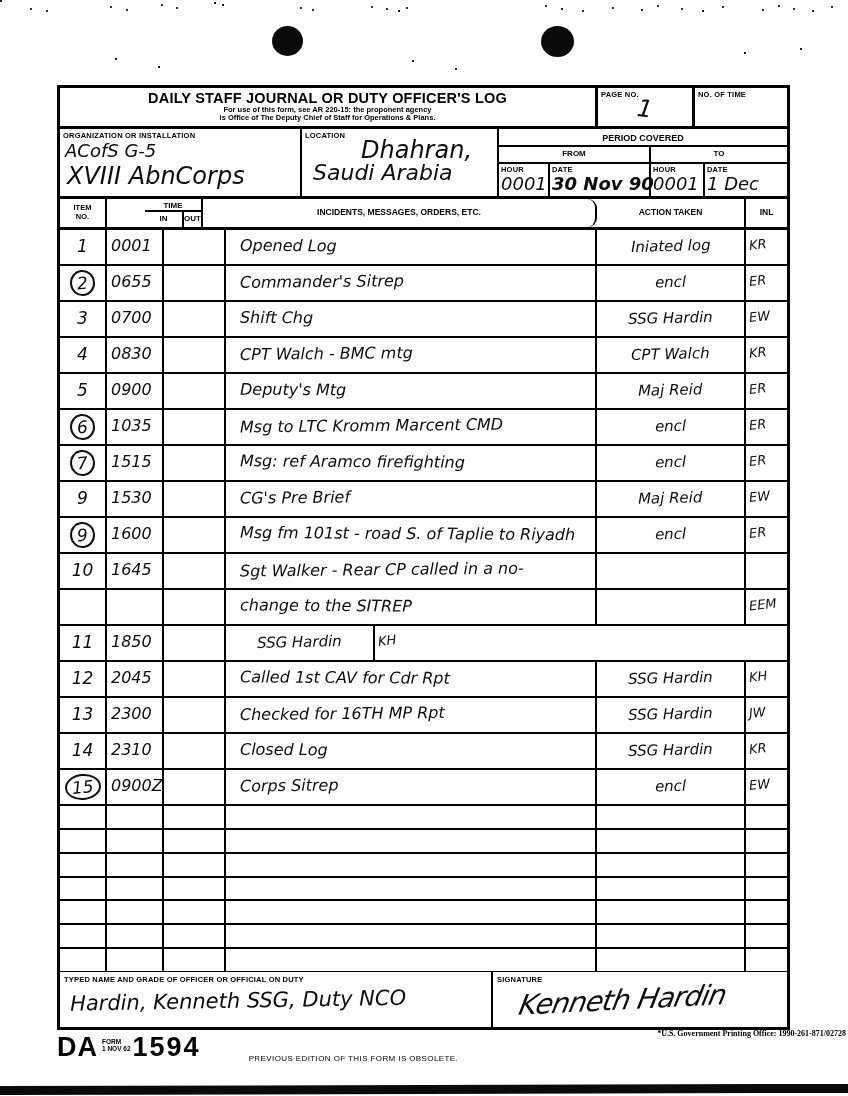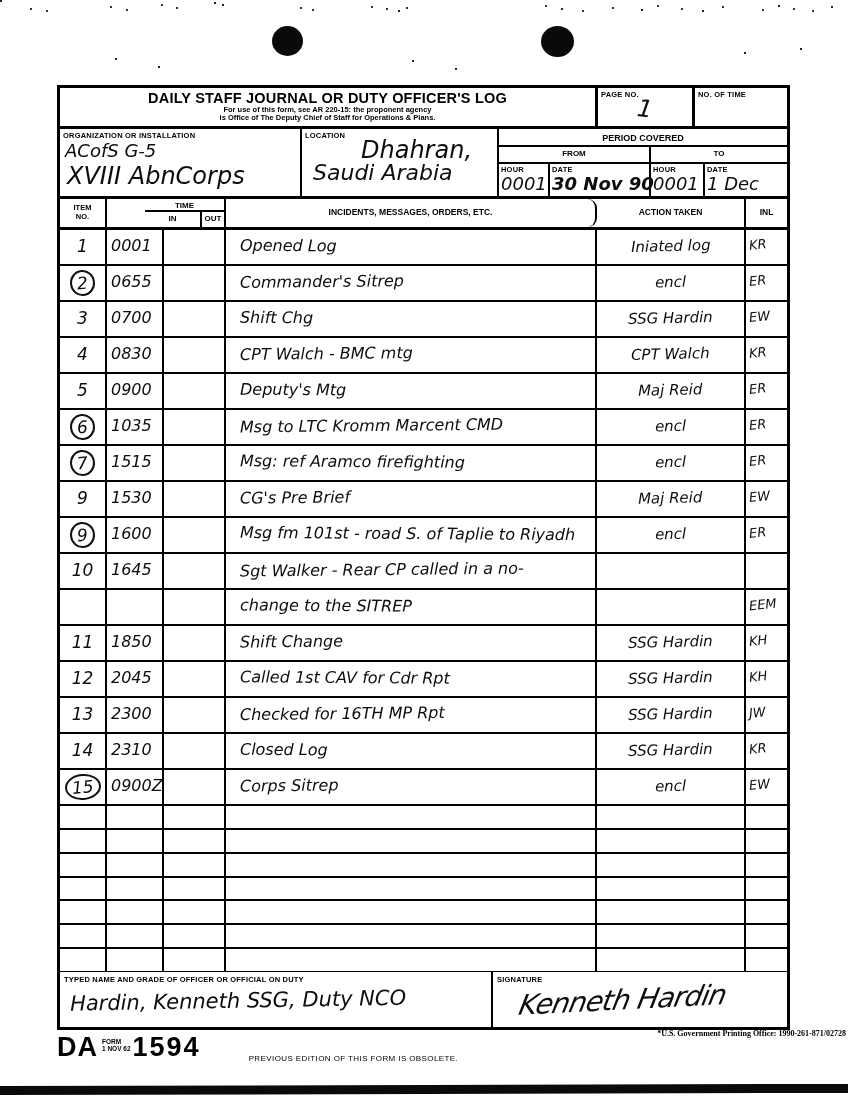--- a/index.html
+++ b/index.html
@@ -58,21 +58,21 @@
   .hd-hour1{width:51px;}
   .hd-date1{width:101px;}
   .hd-hour2{width:54px;}
   .hd-date2{flex:1;}
   .hd-val{font-size:18px;line-height:20px;margin-top:0;}
   .hd-val.bold30{font-weight:bold;}
   
   .thead{display:flex;height:28px;border-bottom:3px solid #000;flex:none;font-weight:bold;}
   .th{border-right:2px solid #000;box-sizing:border-box;text-align:center;}
   .th-item{width:47px;font-size:7.5px;line-height:9px;padding-top:4px;}
-  .th-time{width:119px;display:flex;flex-direction:column;border-right:2px solid #000;box-sizing:border-box;padding-left:38px;}
+  .th-time{width:96px;display:flex;flex-direction:column;border-right:2px solid #000;box-sizing:border-box;padding-left:38px;}
   .th-time-top{height:13px;border-bottom:2px solid #000;font-size:8px;padding-top:2px;box-sizing:border-box;text-align:center;}
   .th-time-bot{flex:1;display:flex;}
   .th-in{width:57px;border-right:2px solid #000;font-size:8px;padding-top:2px;box-sizing:border-box;text-align:center;}
   .th-out{flex:1;font-size:8px;padding-top:2px;text-align:center;}
   .th-inc{flex:1;font-size:8.5px;padding-top:8px;border-radius:9px;}
   .th-act{width:149px;font-size:8.5px;padding-top:8px;}
   .th-inl{width:41px;border-right:none;font-size:8.5px;padding-top:8px;}
   
   .tbody{flex:1;display:flex;flex-direction:column;}
   .trow{display:flex;height:34px;border-bottom:2px solid #000;flex:none;}
@@ -422,23 +422,20 @@
   <div class="trow">
     <div class="c c-item">
       <span class="hw itemnum">11</span>
     </div>
     <div class="c c-in">
       <span class="hw hw-in">1850</span>
     </div>
     <div class="c c-out">
       <span class="hw hw-in"></span>
     </div>
-    <div class="c c-inc">
-      <span class="hw hw-inc">Shift Change</span>
-    </div>
     <div class="c c-act">
       <span class="hw hw-act">SSG Hardin</span>
     </div>
     <div class="c c-inl">
       <span class="hw hw-inl">KH</span>
     </div>
   </div>
 
   <div class="trow">
     <div class="c c-item">

